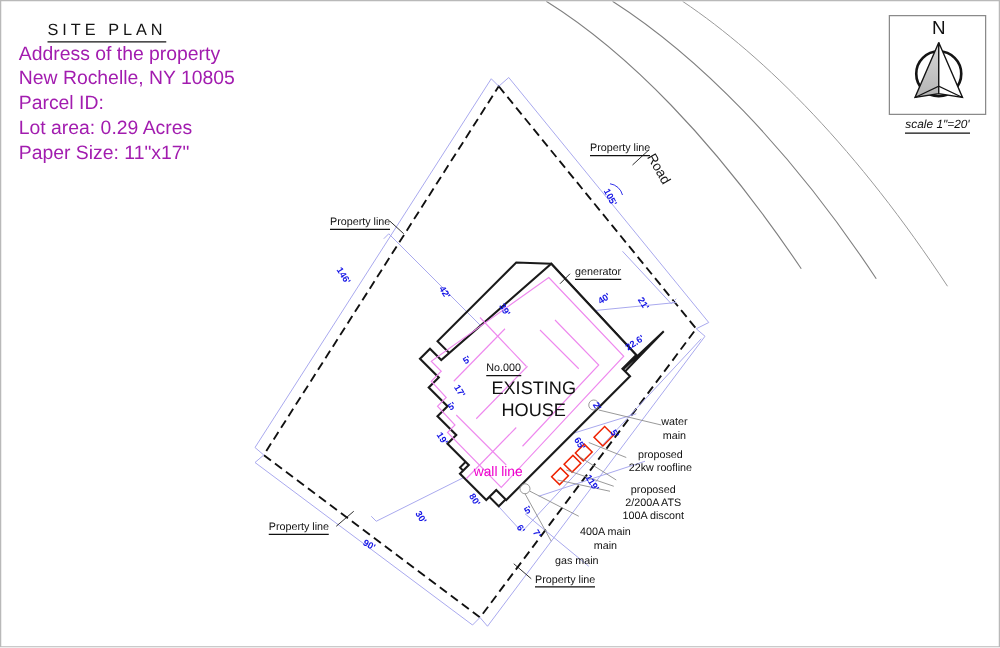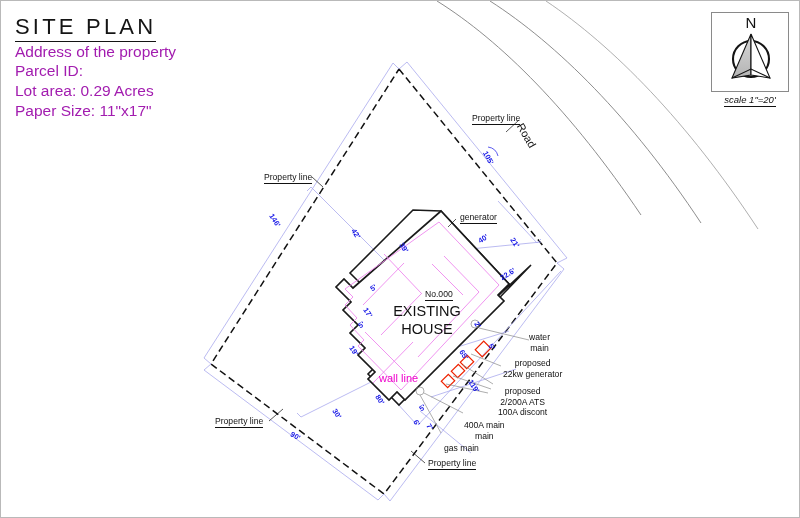--- a/index.html
+++ b/index.html
@@ -22,27 +22,28 @@
   }
 
   
   #title-block {
     position: absolute;
     left: 14px;
     top: 14px;
     width: 330px;
   }
   #plan-title {
-    font-size: 22px;
+    font-size: 13px;
     letter-spacing: 3.2px;
     color: #141414;
     border-bottom: 1.3px solid #141414;
     display: inline-block;
     padding-bottom: 1px;
     line-height: 1.12;
+    margin-left: 23px;
   }
   .title-line {
     font-size: 15.5px;
     color: #a21caf;
     line-height: 1.28;
     white-space: nowrap;
   }
 
   
   #north-box {
@@ -142,20 +143,21 @@
   }
 </style>
 </head>
 <body>
 
 <div id="page">
 
   <div id="title-block">
     <div id="plan-title">SITE PLAN</div>
     <div class="title-line">Address of the property</div>
+    <div class="title-line">New Rochelle, NY 10805</div>
     <div class="title-line">Parcel ID:</div>
     <div class="title-line">Lot area: 0.29 Acres</div>
     <div class="title-line">Paper Size: 11"x17"</div>
   </div>
 
   <div id="north-box">
     <div id="north-letter">N</div>
     <svg width="78" height="80" viewBox="0 0 78 80" style="position:absolute;left:0;top:0;">
       <defs>
         <linearGradient id="shadeL" x1="0" y1="0" x2="0" y2="1">
@@ -322,35 +324,35 @@
   </svg>
 
   <div class="anno underlined" style="left:263px;top:171px;">Property line</div>
   <div class="anno underlined" style="left:471px;top:112px;">Property line</div>
   <div class="anno underlined" style="left:214px;top:415px;">Property line</div>
   <div class="anno underlined" style="left:427px;top:457px;">Property line</div>
   <div class="anno underlined" style="left:459px;top:211px;">generator</div>
 
   <div id="road-label" style="left:519px;top:117px;transform:rotate(60deg);">Road</div>
 
-  <div class="house-label" id="house-no" style="left:424px;top:288px;">No.000</div>
+  <div class="house-label" id="house-no" style="left:388px;top:288px;">No.000</div>
   <div class="house-label" id="house-name" style="left:376px;top:301px;width:100px;">
     <div>EXISTING</div>
     <div>HOUSE</div>
   </div>
   <div id="wall-line-label" style="left:378px;top:371px;">wall line</div>
 
   <div class="anno center" style="left:528px;top:331px;">
     <div>water</div>
     <div>main</div>
   </div>
 
   <div class="anno center" style="left:502px;top:357px;">
     <div>proposed</div>
-    <div>22kw generator</div>
+    <div>22kw roofline</div>
   </div>
 
   <div class="anno center" style="left:497px;top:385px;">
     <div>proposed</div>
     <div>2/200A ATS</div>
     <div>100A discont</div>
   </div>
 
   <div class="anno center" style="left:463px;top:419px;">
     <div>400A main</div>

